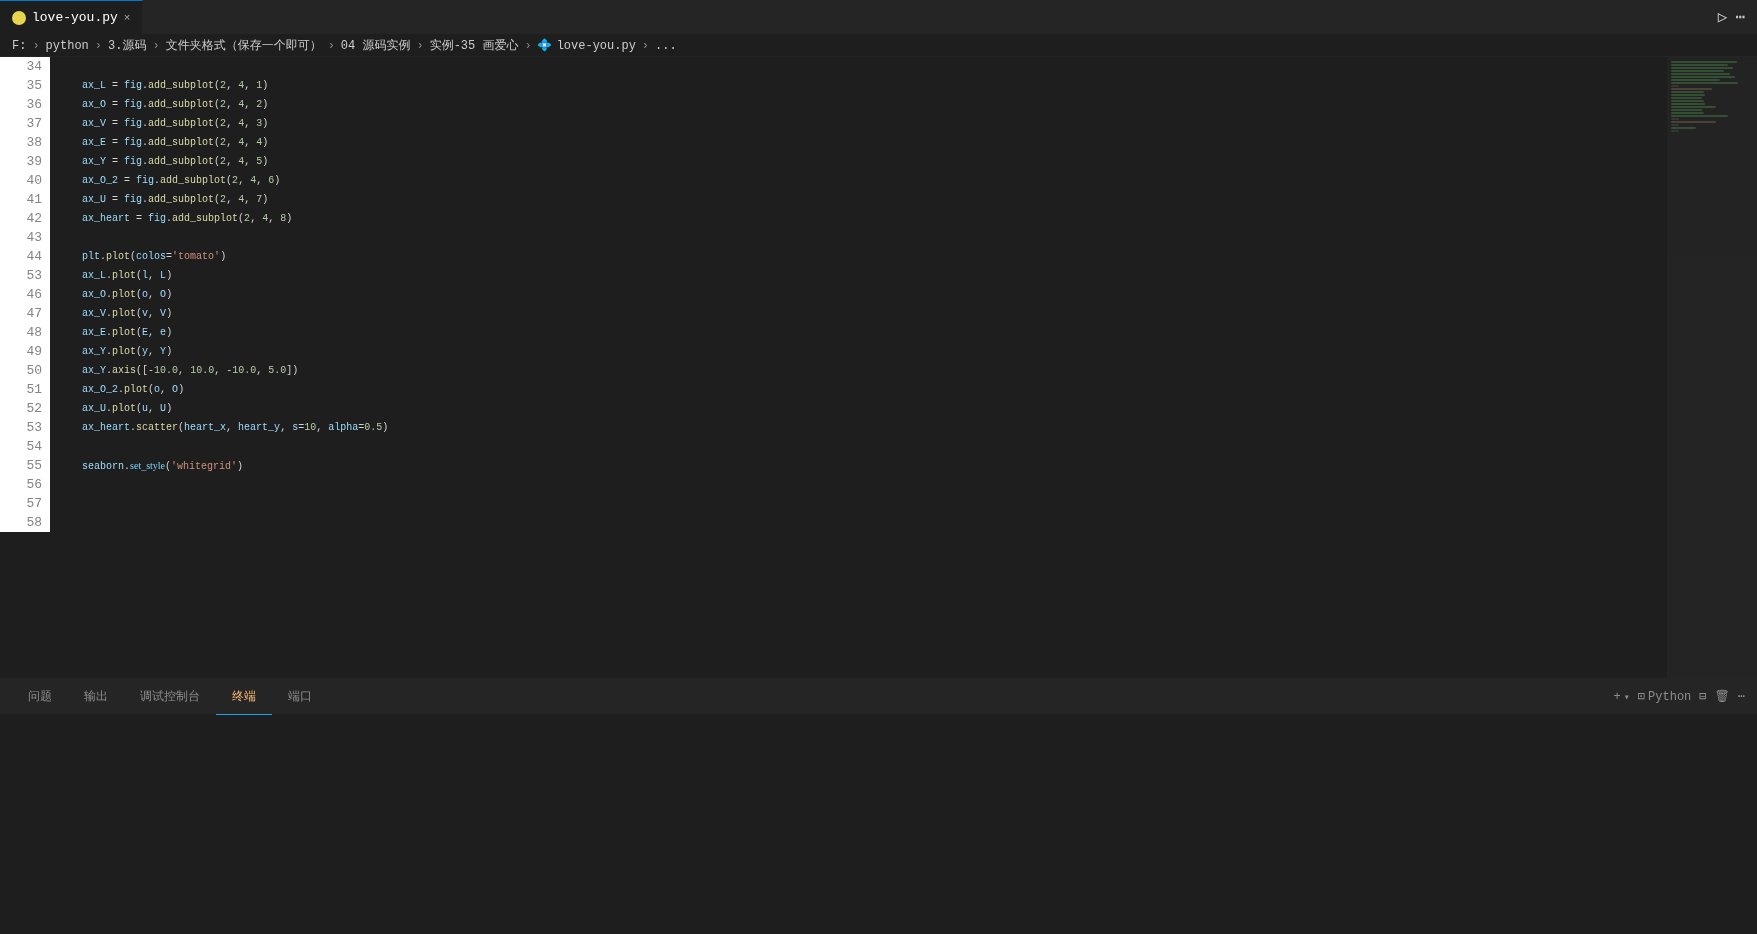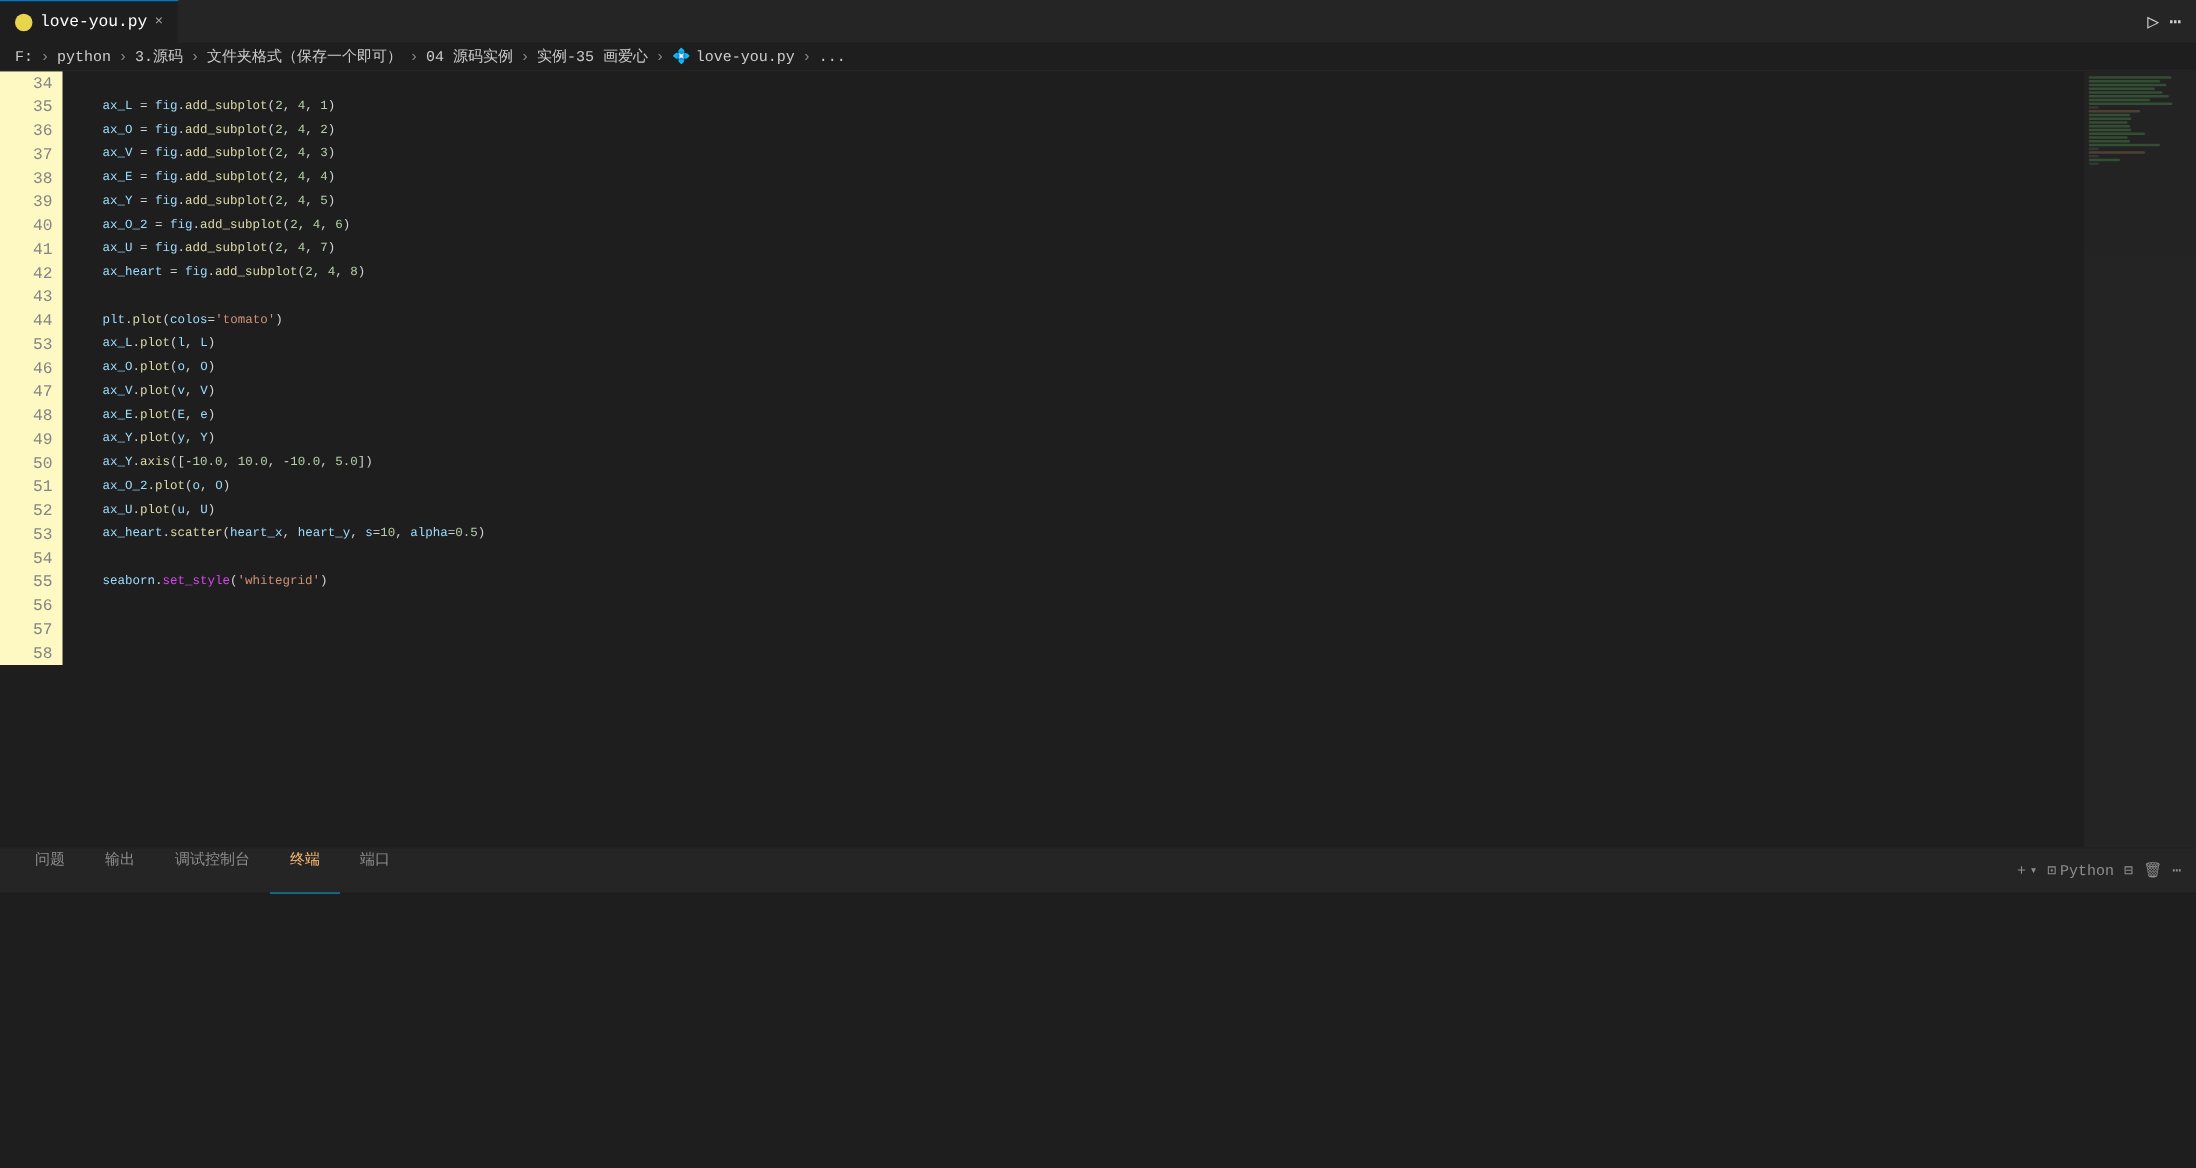--- a/index.html
+++ b/index.html
@@ -85,21 +85,21 @@
       display: flex;
     }
     .line-numbers {
       width: 50px;
       padding: 0 8px 0 8px;
       text-align: right;
       color: #858585;
       font-size: 13px;
       line-height: 19px;
       user-select: none;
-      background: #fef9c3;
+      background: #ffffff;
       flex-shrink: 0;
     }
     .line-numbers div {
       height: 19px;
     }
     .code-content {
       flex: 1;
       padding: 0 0 0 8px;
       line-height: 19px;
       overflow: hidden;
@@ -148,20 +148,21 @@
       background: #252526;
       height: 36px;
       border-bottom: 1px solid #1e1e1e;
       padding: 0 12px;
       gap: 0;
     }
     .panel-tab {
       padding: 0 16px;
       height: 36px;
       display: flex;
+      align-items: center;
       font-size: 12px;
       color: #8d8d8d;
       cursor: pointer;
       border-bottom: 1px solid transparent;
     }
     .panel-tab.active {
       color: #fdba74;
       border-bottom: 1px solid #0ea5e9;
     }
     .panel-tab-actions {
@@ -268,21 +269,21 @@
         <div class="code-line"><span>    </span><span style="color: rgb(156, 220, 254);">ax_L</span><span style="color: rgb(212, 212, 212);">.</span><span style="color: rgb(220, 220, 170);">plot</span><span style="color: rgb(212, 212, 212);">(</span><span style="color: rgb(156, 220, 254);">l</span><span style="color: rgb(212, 212, 212);">, </span><span style="color: rgb(156, 220, 254);">L</span><span style="color: rgb(212, 212, 212);">)</span></div>
         <div class="code-line"><span>    </span><span style="color: rgb(156, 220, 254);">ax_O</span><span style="color: rgb(212, 212, 212);">.</span><span style="color: rgb(220, 220, 170);">plot</span><span style="color: rgb(212, 212, 212);">(</span><span style="color: rgb(156, 220, 254);">o</span><span style="color: rgb(212, 212, 212);">, </span><span style="color: rgb(156, 220, 254);">O</span><span style="color: rgb(212, 212, 212);">)</span></div>
         <div class="code-line"><span>    </span><span style="color: rgb(156, 220, 254);">ax_V</span><span style="color: rgb(212, 212, 212);">.</span><span style="color: rgb(220, 220, 170);">plot</span><span style="color: rgb(212, 212, 212);">(</span><span style="color: rgb(156, 220, 254);">v</span><span style="color: rgb(212, 212, 212);">, </span><span style="color: rgb(156, 220, 254);">V</span><span style="color: rgb(212, 212, 212);">)</span></div>
         <div class="code-line"><span>    </span><span style="color: rgb(156, 220, 254);">ax_E</span><span style="color: rgb(212, 212, 212);">.</span><span style="color: rgb(220, 220, 170);">plot</span><span style="color: rgb(212, 212, 212);">(</span><span style="color: rgb(156, 220, 254);">E</span><span style="color: rgb(212, 212, 212);">, </span><span style="color: rgb(156, 220, 254);">e</span><span style="color: rgb(212, 212, 212);">)</span></div>
         <div class="code-line"><span>    </span><span style="color: rgb(156, 220, 254);">ax_Y</span><span style="color: rgb(212, 212, 212);">.</span><span style="color: rgb(220, 220, 170);">plot</span><span style="color: rgb(212, 212, 212);">(</span><span style="color: rgb(156, 220, 254);">y</span><span style="color: rgb(212, 212, 212);">, </span><span style="color: rgb(156, 220, 254);">Y</span><span style="color: rgb(212, 212, 212);">)</span></div>
         <div class="code-line"><span>    </span><span style="color: rgb(156, 220, 254);">ax_Y</span><span style="color: rgb(212, 212, 212);">.</span><span style="color: rgb(220, 220, 170);">axis</span><span style="color: rgb(212, 212, 212);">([</span><span style="color: rgb(212, 212, 212);">-</span><span style="color: rgb(181, 206, 168);">10.0</span><span style="color: rgb(212, 212, 212);">, </span><span style="color: rgb(181, 206, 168);">10.0</span><span style="color: rgb(212, 212, 212);">, </span><span style="color: rgb(212, 212, 212);">-</span><span style="color: rgb(181, 206, 168);">10.0</span><span style="color: rgb(212, 212, 212);">, </span><span style="color: rgb(181, 206, 168);">5.0</span><span style="color: rgb(212, 212, 212);">])</span></div>
         <div class="code-line"><span>    </span><span style="color: rgb(156, 220, 254);">ax_O_2</span><span style="color: rgb(212, 212, 212);">.</span><span style="color: rgb(220, 220, 170);">plot</span><span style="color: rgb(212, 212, 212);">(</span><span style="color: rgb(156, 220, 254);">o</span><span style="color: rgb(212, 212, 212);">, </span><span style="color: rgb(156, 220, 254);">O</span><span style="color: rgb(212, 212, 212);">)</span></div>
         <div class="code-line"><span>    </span><span style="color: rgb(156, 220, 254);">ax_U</span><span style="color: rgb(212, 212, 212);">.</span><span style="color: rgb(220, 220, 170);">plot</span><span style="color: rgb(212, 212, 212);">(</span><span style="color: rgb(156, 220, 254);">u</span><span style="color: rgb(212, 212, 212);">, </span><span style="color: rgb(156, 220, 254);">U</span><span style="color: rgb(212, 212, 212);">)</span></div>
         <div class="code-line"><span>    </span><span style="color: rgb(156, 220, 254);">ax_heart</span><span style="color: rgb(212, 212, 212);">.</span><span style="color: rgb(220, 220, 170);">scatter</span><span style="color: rgb(212, 212, 212);">(</span><span style="color: rgb(156, 220, 254);">heart_x</span><span style="color: rgb(212, 212, 212);">, </span><span style="color: rgb(156, 220, 254);">heart_y</span><span style="color: rgb(212, 212, 212);">, </span><span style="color: rgb(156, 220, 254);">s</span><span style="color: rgb(212, 212, 212);">=</span><span style="color: rgb(181, 206, 168);">10</span><span style="color: rgb(212, 212, 212);">, </span><span style="color: rgb(156, 220, 254);">alpha</span><span style="color: rgb(212, 212, 212);">=</span><span style="color: rgb(181, 206, 168);">0.5</span><span style="color: rgb(212, 212, 212);">)</span></div>
         <div class="code-line">&nbsp;</div>
-        <div class="code-line"><span>    </span><span style="color: rgb(156, 220, 254);">seaborn</span><span style="color: rgb(212, 212, 212);">.</span><span style="color: #d946ef;">set_style</span><span style="color: rgb(212, 212, 212);">(</span><span style="color: rgb(206, 145, 120);">'whitegrid'</span><span style="color: rgb(212, 212, 212);">)</span></div>
+        <div class="code-line"><span>    </span><span style="color: rgb(156, 220, 254);">seaborn</span><span style="color: rgb(212, 212, 212);">.</span><span style="color: #7dd3fc; font-family: Liberation Serif, serif;">set_style</span><span style="color: rgb(212, 212, 212);">(</span><span style="color: rgb(206, 145, 120);">'whitegrid'</span><span style="color: rgb(212, 212, 212);">)</span></div>
         <div class="code-line">&nbsp;</div>
         <div class="code-line">&nbsp;</div>
       </div>
   </div>
 </div>
 
 <div class="minimap">
   <div class="minimap-content">
     <div class="minimap-line" style="width:80%;background:#3a5a3a"></div>
     <div class="minimap-line" style="width:70%;background:#3a5a3a"></div>

